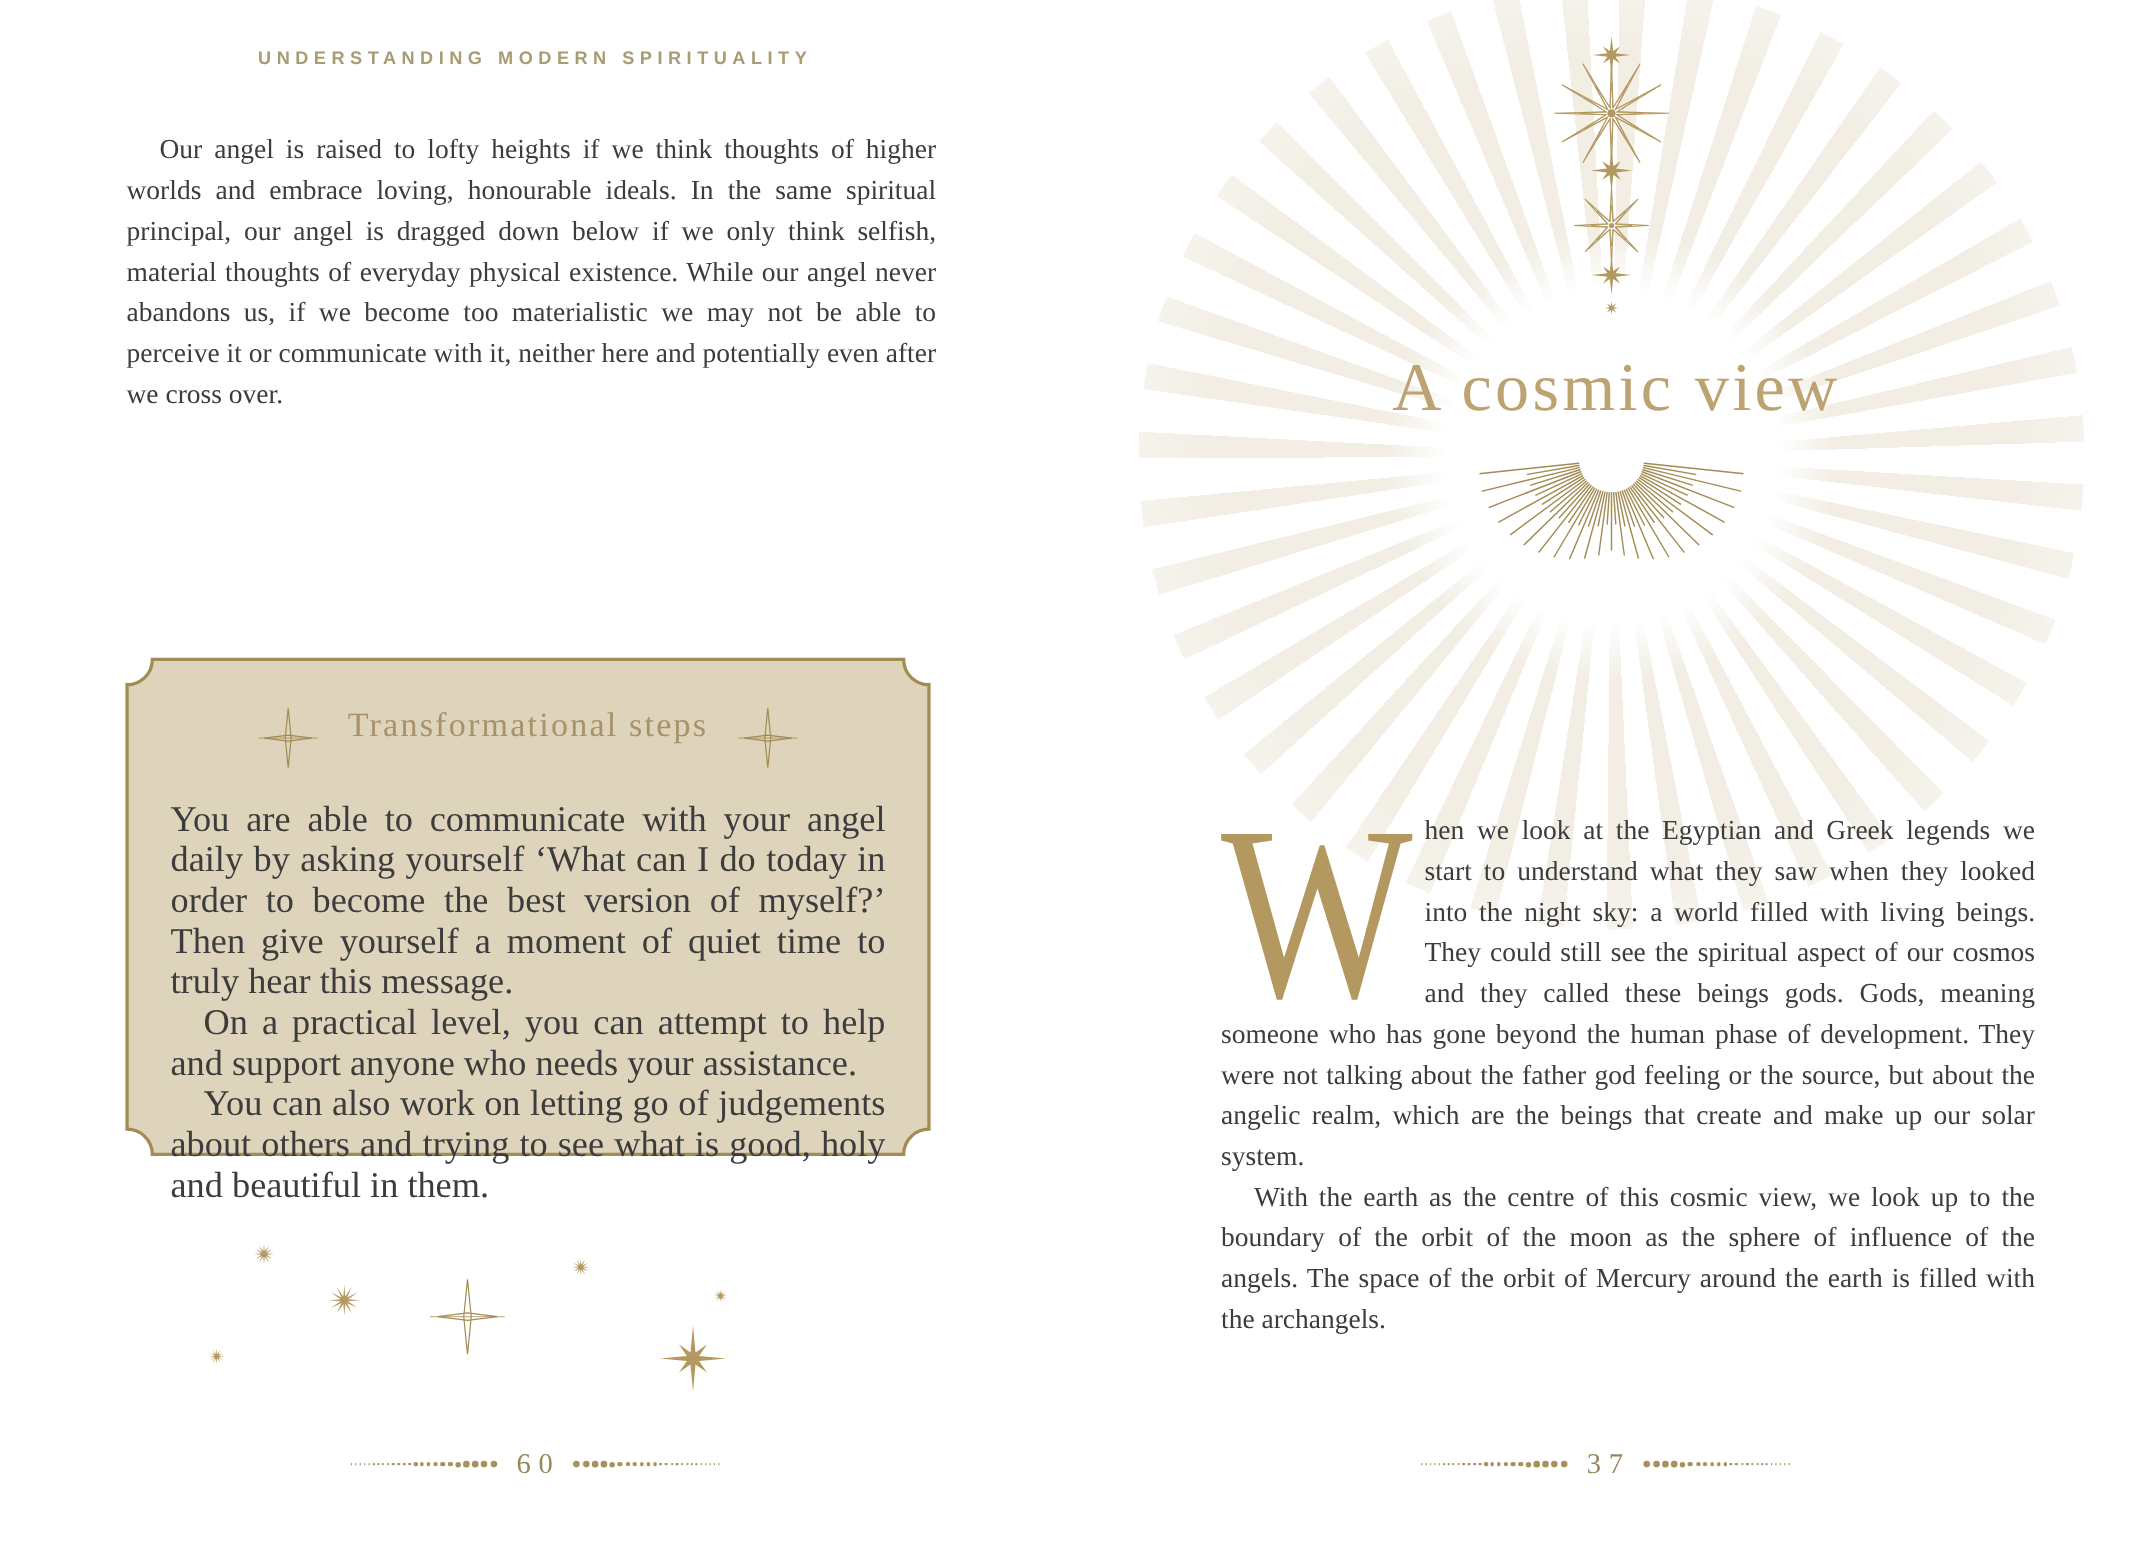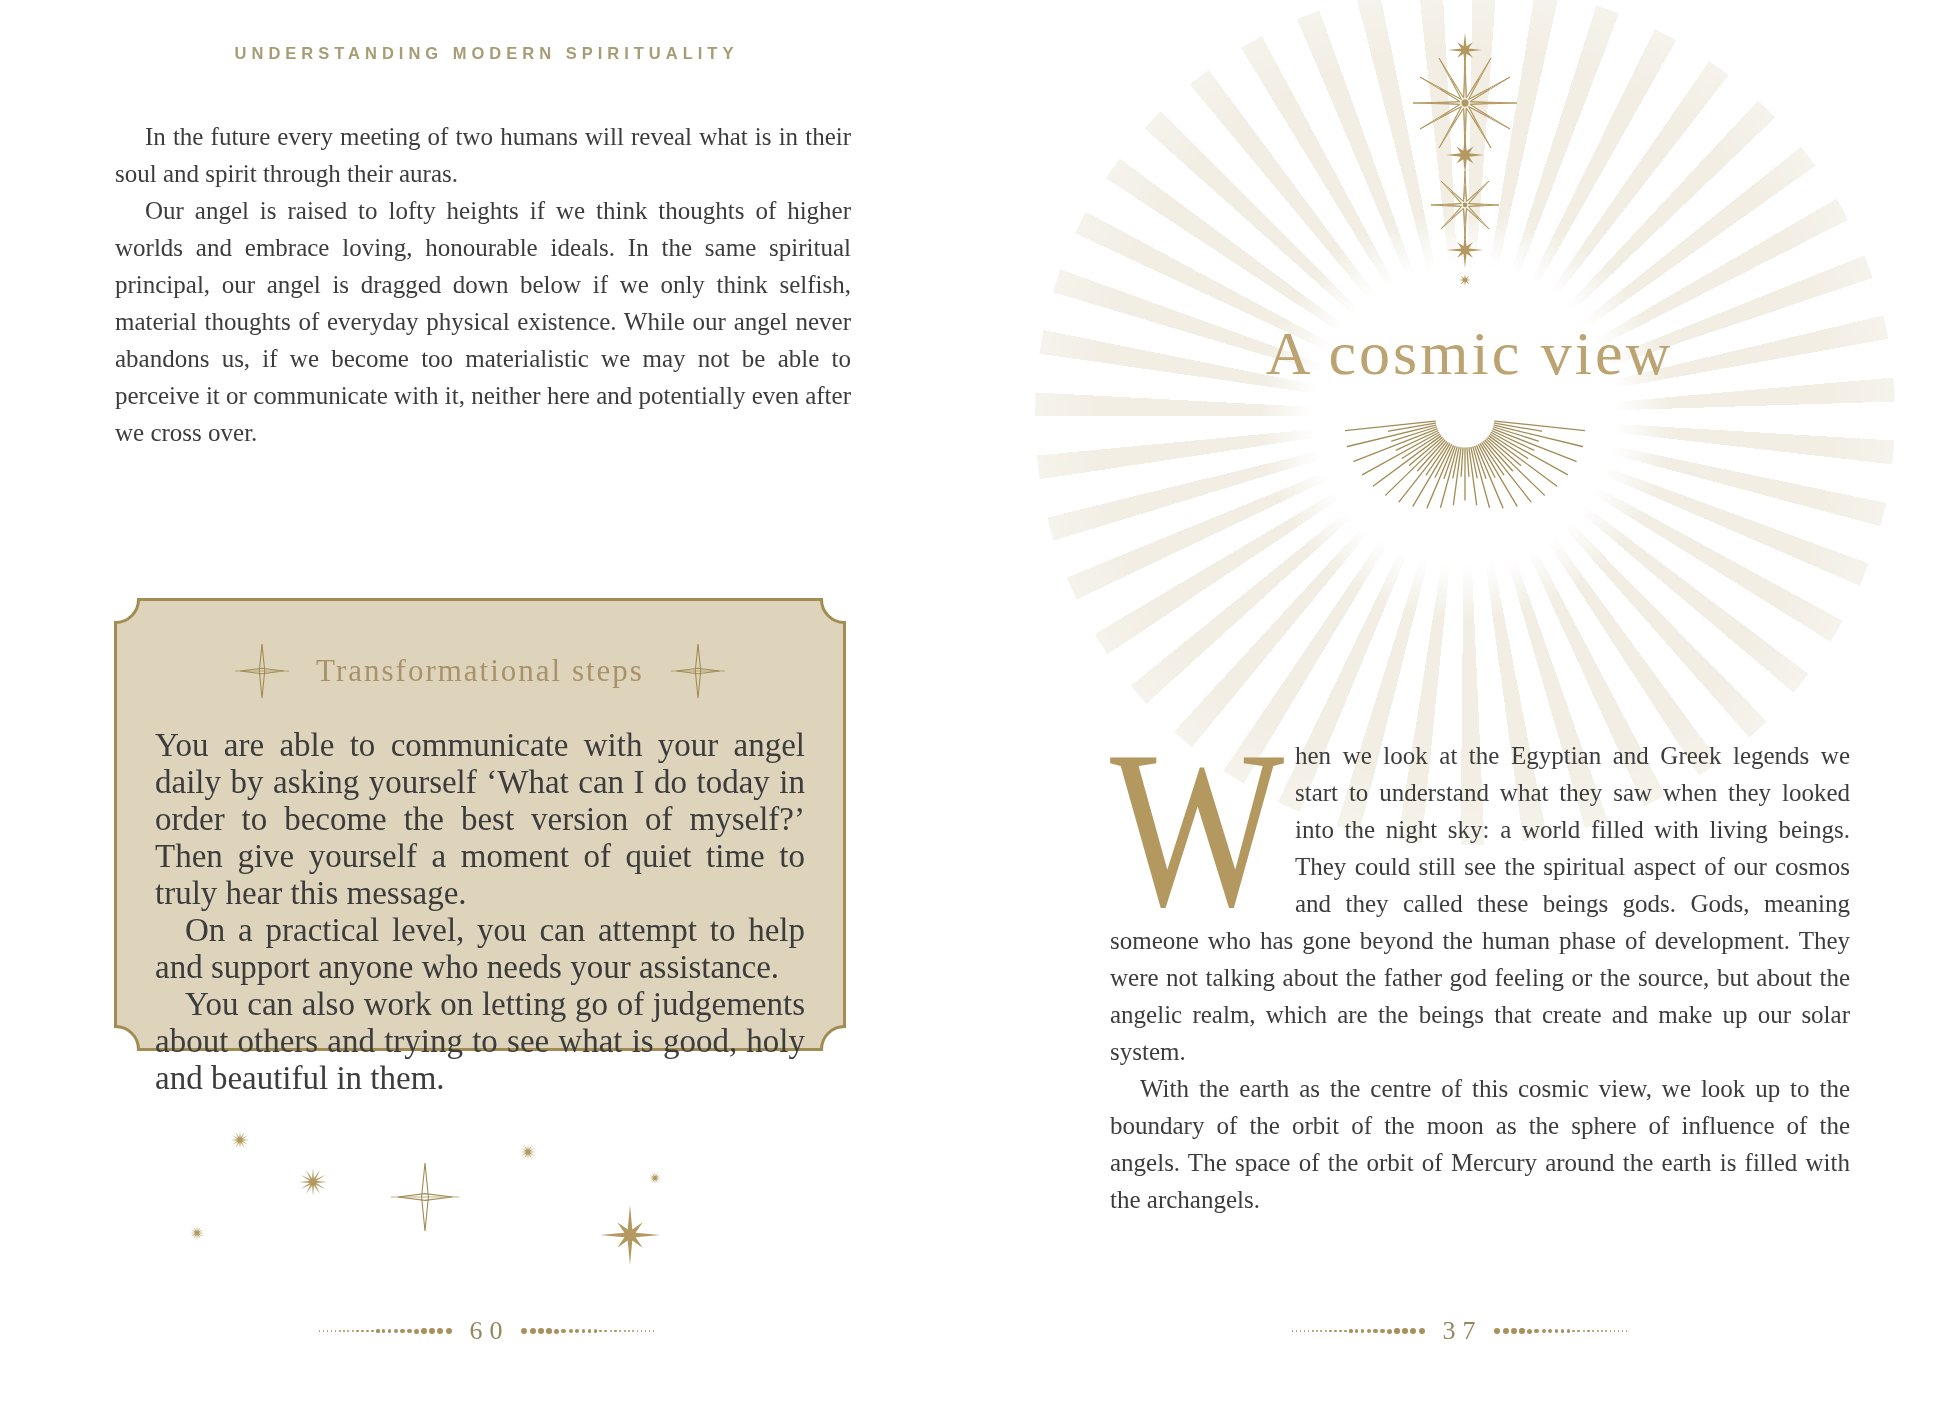--- a/index.html
+++ b/index.html
@@ -18,21 +18,21 @@
   .running-header{position:absolute;top:44px;left:0;width:100%;text-align:center;
     font-family:"Liberation Sans",sans-serif;font-size:16.5px;letter-spacing:5px;
     color:var(--header-gold);font-weight:bold;}
   .body-text{position:absolute;left:115px;top:118px;width:736px;
     font-size:25px;line-height:37px;text-align:justify;}
   .body-text p{text-indent:30px;}
 
   .callout{position:absolute;left:113px;top:597px;width:734px;height:455px;}
   .callout svg.frame{position:absolute;left:0;top:0;}
   .callout-inner{position:relative;padding:34px 42px 0 42px;}
-  .callout-title-row{display:flex;align-items:center;justify-content:center;gap:24px;margin-top:10px;}
+  .callout-title-row{display:flex;justify-content:center;gap:24px;margin-top:10px;}
   .callout-title{font-size:31px;letter-spacing:2px;color:var(--callout-title);}
   .callout-body{margin-top:26px;font-size:33px;line-height:37px;text-align:justify;}
   .callout-body p.ind{text-indent:30px;}
 
   .star{position:absolute;transform:translate(-50%,-50%);line-height:0;}
   .inline-star{display:inline-flex;line-height:0;}
 
   .page-footer{position:absolute;left:0;bottom:68px;width:100%;
     display:flex;align-items:center;justify-content:center;}
   .dots{display:flex;align-items:center;}
@@ -59,21 +59,20 @@
     margin-right:7px;color:var(--gold);transform:scaleX(0.82);transform-origin:0 0;}
 </style>
 </head>
 <body>
 
 <div class="page" id="page-left">
 
   <div class="running-header">UNDERSTANDING MODERN SPIRITUALITY</div>
 
   <div class="body-text">
-    <p>In the future every meeting of two humans will reveal what is in their soul and spirit through their auras.</p>
     <p>Our angel is raised to lofty heights if we think thoughts of higher worlds and embrace loving, honourable ideals. In the same spiritual principal, our angel is dragged down below if we only think selfish, material thoughts of everyday physical existence. While our angel never abandons us, if we become too materialistic we may not be able to perceive it or communicate with it, neither here and potentially even after we cross over.</p>
   </div>
 
   <div class="callout">
     <svg class="frame" width="734" height="455" viewBox="0 0 734 455">
       <path d="M 25.5 2.5 H 708.5 A 23 23 0 0 0 731.5 25.5 V 429.5 A 23 23 0 0 0 708.5 452.5 H 25.5 A 23 23 0 0 0 2.5 429.5 V 25.5 A 23 23 0 0 0 25.5 2.5 Z" fill="var(--box-bg)" stroke="var(--box-border)" stroke-width="3"></path>
     </svg>
     <div class="callout-inner">
       <div class="callout-title-row">
         <span class="inline-star">

